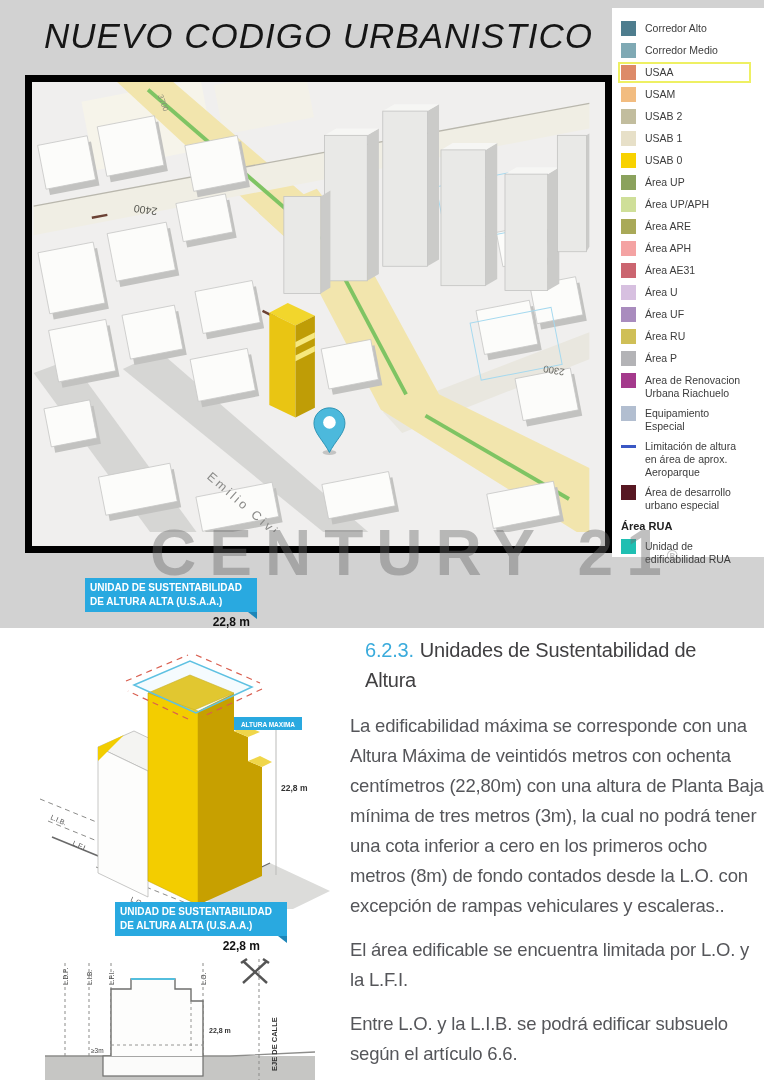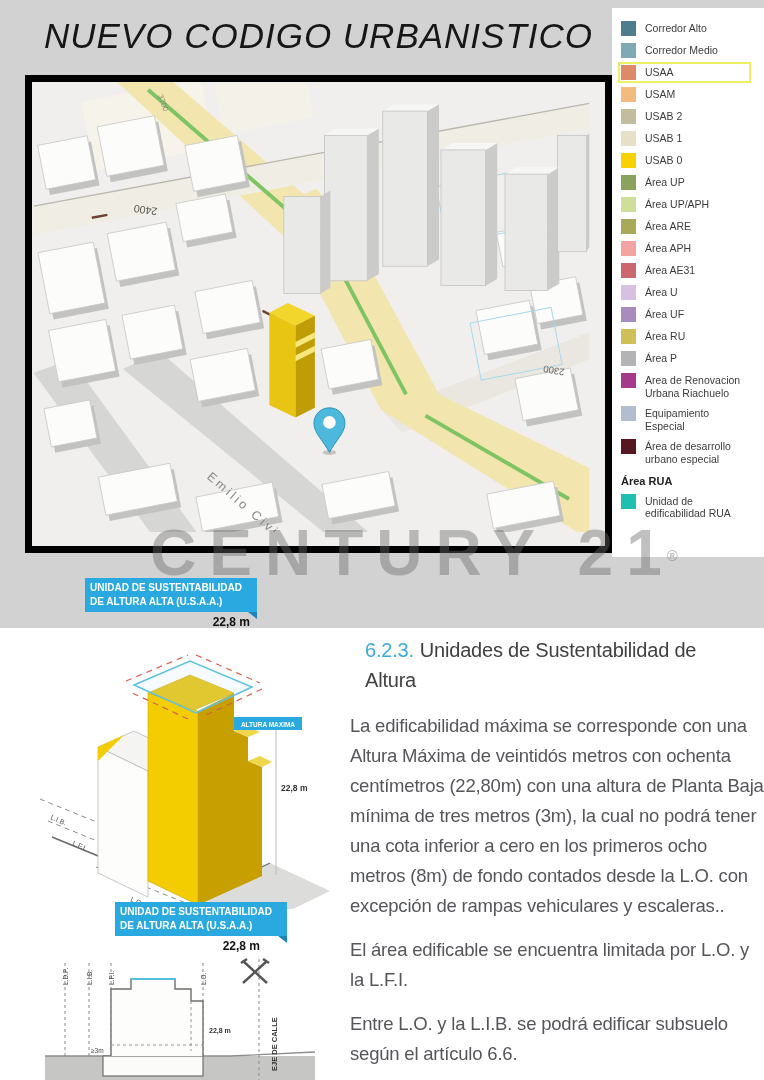--- a/index.html
+++ b/index.html
@@ -257,20 +257,24 @@
       </div>
     <div class="lg-row">
         <span class="sw" style="background-color: rgb(164, 58, 140);"></span>
         <span class="lg-label">Area de Renovacion Urbana Riachuelo</span>
       </div>
     <div class="lg-row">
         <span class="sw" style="background-color: rgb(178, 190, 208);"></span>
         <span class="lg-label">Equipamiento Especial</span>
       </div>
     <div class="lg-row">
+        <span class="sw sw--line" style="background-color: rgb(58, 87, 196);"></span>
+        <span class="lg-label">Limitación de altura en área de aprox. Aeroparque</span>
+      </div>
+    <div class="lg-row">
         <span class="sw" style="background-color: rgb(87, 23, 34);"></span>
         <span class="lg-label">Área de desarrollo urbano especial</span>
       </div>
     <div class="lg-header">Área RUA</div>
     <div class="lg-row">
         <span class="sw" style="background-color: rgb(31, 191, 178);"></span>
         <span class="lg-label">Unidad de edificabilidad RUA</span>
       </div>
   </div>
 </div>

